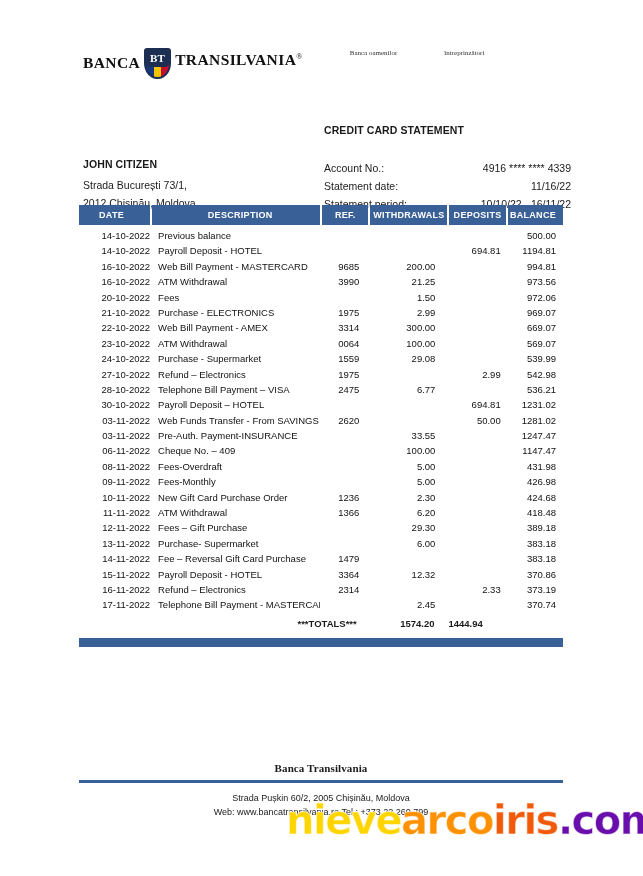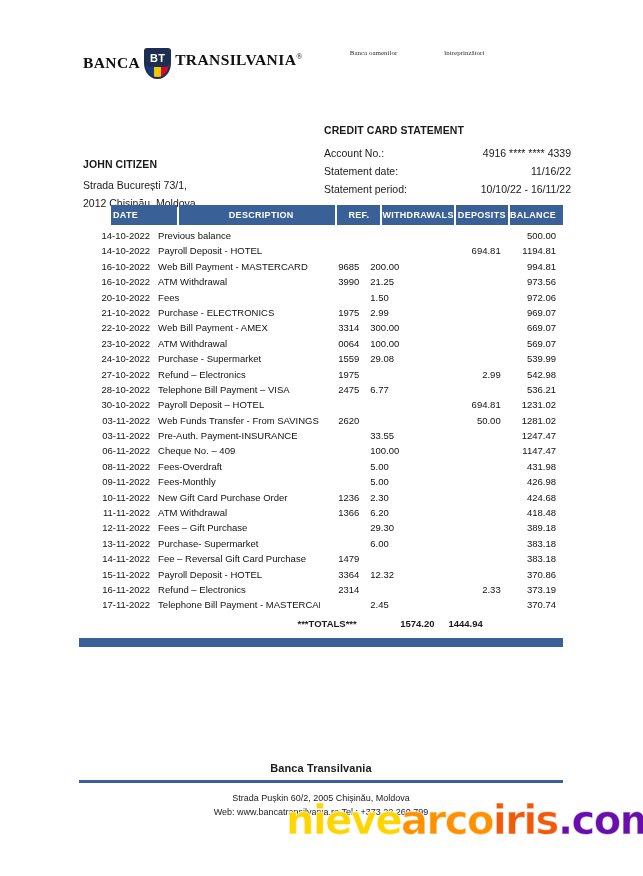--- a/index.html
+++ b/index.html
@@ -75,21 +75,21 @@
     right: 2px;
     top: 2px;
     height: 17px;
     background: #1c2f52;
     border-radius: 2px 2px 4px 4px;
     display: flex;
     align-items: center;
     justify-content: center;
   }
   .shield-bt {
-    font-family: Liberation Sans, sans-serif;
+    font-family: Liberation Serif, serif;
     font-weight: bold;
     font-size: 11px;
     color: #ffffff;
     letter-spacing: 0.2px;
     line-height: 1;
   }
   .logo-right {
     display: flex;
     flex-direction: row;
     justify-content: flex-start;
@@ -138,21 +138,21 @@
 
   .stmt-block {
     position: absolute;
     left: 324px;
     top: 124px;
     width: 247px;
   }
   .stmt-title {
     font-weight: bold;
     font-size: 10.5px;
-    margin-bottom: 8px;
+    margin-bottom: 23px;
     letter-spacing: 0.1px;
   }
   .stmt-row {
     display: flex;
     justify-content: space-between;
     font-size: 10.5px;
     line-height: 18px;
   }
   .stmt-row .lbl { text-align: left; }
   .stmt-row .val { text-align: right; }
@@ -172,40 +172,40 @@
   .th {
     background: #3a6098;
     color: #ffffff;
     font-weight: bold;
     font-size: 9px;
     letter-spacing: 0.3px;
     height: 20px;
     line-height: 20px;
     box-sizing: border-box;
   }
-  .th.date        { width: 72px; padding-left: 2px; text-align: left; margin-left: 32px; }
+  .th.date        { width: 72px; padding-left: 20px; text-align: left; }
   .th.desc        { width: 170px; text-align: center; padding-left: 8px; }
   .th.ref         { width: 47px;  text-align: center; }
   .th.withdrawals { width: 78px;  text-align: center; }
   .th.deposits    { width: 57px;  text-align: center; }
   .th.balance     { width: 56px;  text-align: right; padding-right: 7px; }
 
   .trow {
     display: flex;
     gap: 2px;
     font-size: 9.5px;
     height: 15.4px;
     line-height: 15.4px;
     color: #111;
   }
   .td { box-sizing: border-box; overflow: hidden; white-space: nowrap; }
   .td.date        { width: 72px; padding-left: 7px; text-align: right; }
   .td.desc        { width: 170px; padding-left: 6px; text-align: left; }
   .td.ref         { width: 47px;  text-align: right; padding-right: 9px; }
-  .td.withdrawals { width: 78px;  text-align: left; padding-right: 12px; }
+  .td.withdrawals { width: 78px;  text-align: right; padding-right: 12px; }
   .td.deposits    { width: 57px;  text-align: right; padding-right: 5px; }
   .td.balance     { width: 56px;  text-align: right; padding-right: 7px; }
 
   .totals-row {
     display: flex;
     gap: 2px;
     font-size: 9.5px;
     height: 18px;
     line-height: 18px;
     font-weight: bold;
@@ -234,20 +234,21 @@
     left: 79px;
     top: 762px;
     width: 484px;
     text-align: center;
   }
   .footer-bank {
     font-weight: bold;
     font-size: 11px;
     letter-spacing: 0.1px;
     margin-bottom: 6px;
+    font-family: Liberation Serif, serif;
   }
   .footer-rule {
     height: 3px;
     background: #3a6098;
     width: 100%;
   }
   .footer-addr {
     font-size: 9px;
     margin-top: 8px;
     line-height: 14px;

